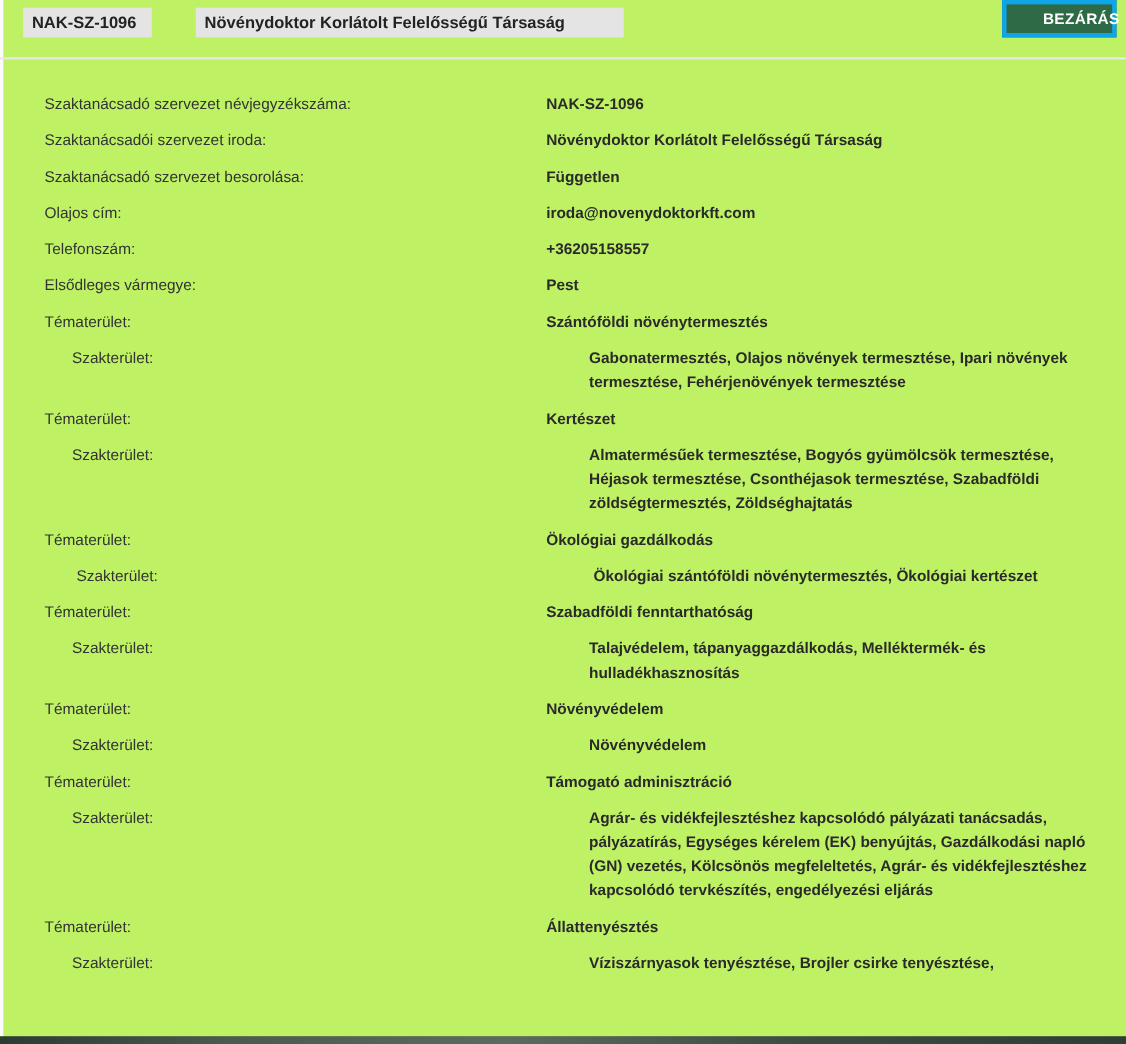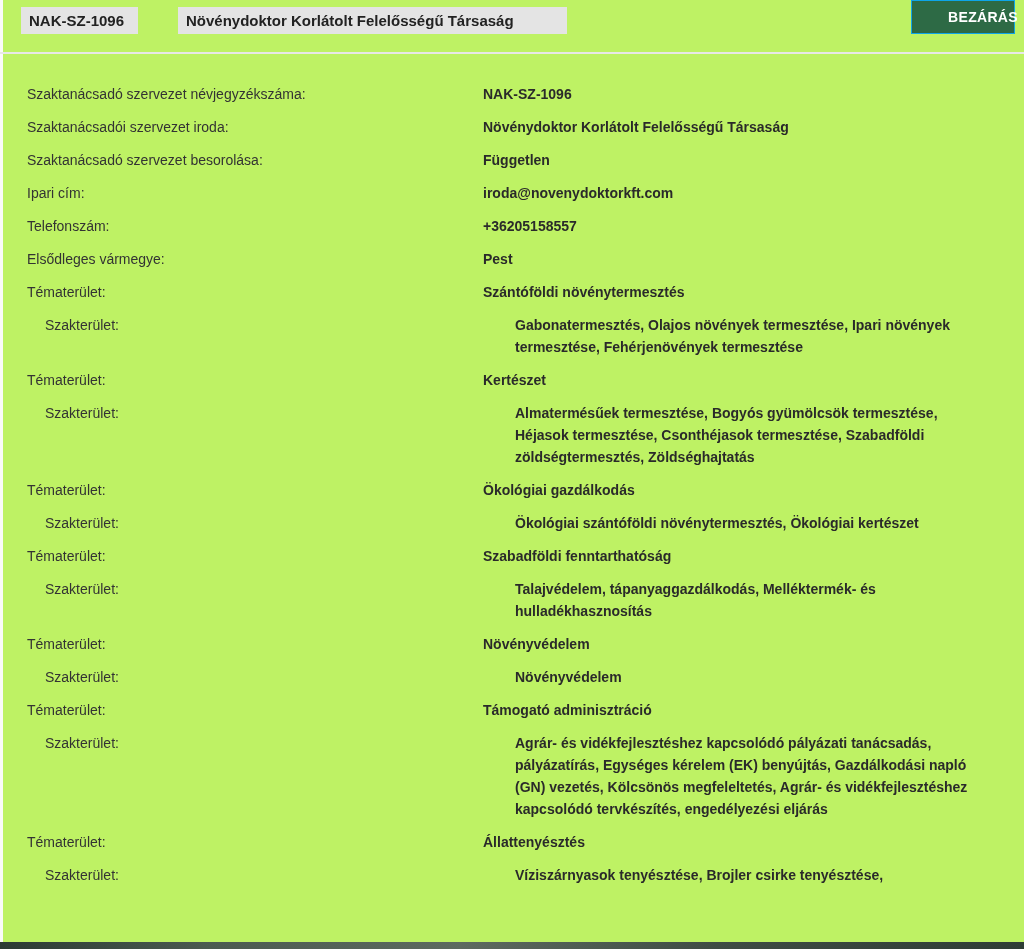--- a/index.html
+++ b/index.html
@@ -28,30 +28,31 @@
     .chip {
       position: absolute; top: 7px; height: 27px; line-height: 27px;
       background: #e4e4e4; color: #222; font-weight: bold; font-size: 15px;
       padding: 0 8px; box-sizing: border-box; white-space: nowrap;
     }
     .chip-code { left: 21px; width: 117px; }
     .chip-name { left: 178px; width: 389px; }
     .close-btn {
       position: absolute; left: 911px; top: 0; width: 104px; height: 34px;
       background: #2d6a45; color: #ffffff; font-weight: bold; font-size: 14px;
-      border: 1px solid #0ea5e9; box-sizing: border-box;
+      border: 4px solid #0ea5e9; box-sizing: border-box;
       display: flex; align-items: center; justify-content: center;
       letter-spacing: 0.3px; cursor: pointer; padding-left: 40px;
     }
     .details {
       position: absolute; left: 0; top: 83px; width: 1024px;
     }
     .row {
       display: flex; font-size: 14px; line-height: 22px;
       margin-bottom: 11px;
+      justify-content: center;
     }
     .row .label {
       width: 483px; padding-left: 27px; box-sizing: border-box;
       color: #333; flex: none;
     }
     .row .value {
       width: 514px; padding-left: 0; box-sizing: border-box;
       font-weight: bold; color: #2a2a2a;
     }
     .row.sub .label { padding-left: 45px; }
@@ -79,21 +80,21 @@
     </div>
     <div class="row">
       <div class="label">Szaktanácsadói szervezet iroda:</div>
       <div class="value">Növénydoktor Korlátolt Felelősségű Társaság</div>
     </div>
     <div class="row">
       <div class="label">Szaktanácsadó szervezet besorolása:</div>
       <div class="value">Független</div>
     </div>
     <div class="row">
-      <div class="label">Ipari cím:</div>
+      <div class="label">Olajos cím:</div>
       <div class="value">iroda@novenydoktorkft.com</div>
     </div>
     <div class="row">
       <div class="label">Telefonszám:</div>
       <div class="value">+36205158557</div>
     </div>
     <div class="row">
       <div class="label">Elsődleges vármegye:</div>
       <div class="value">Pest</div>
     </div>

